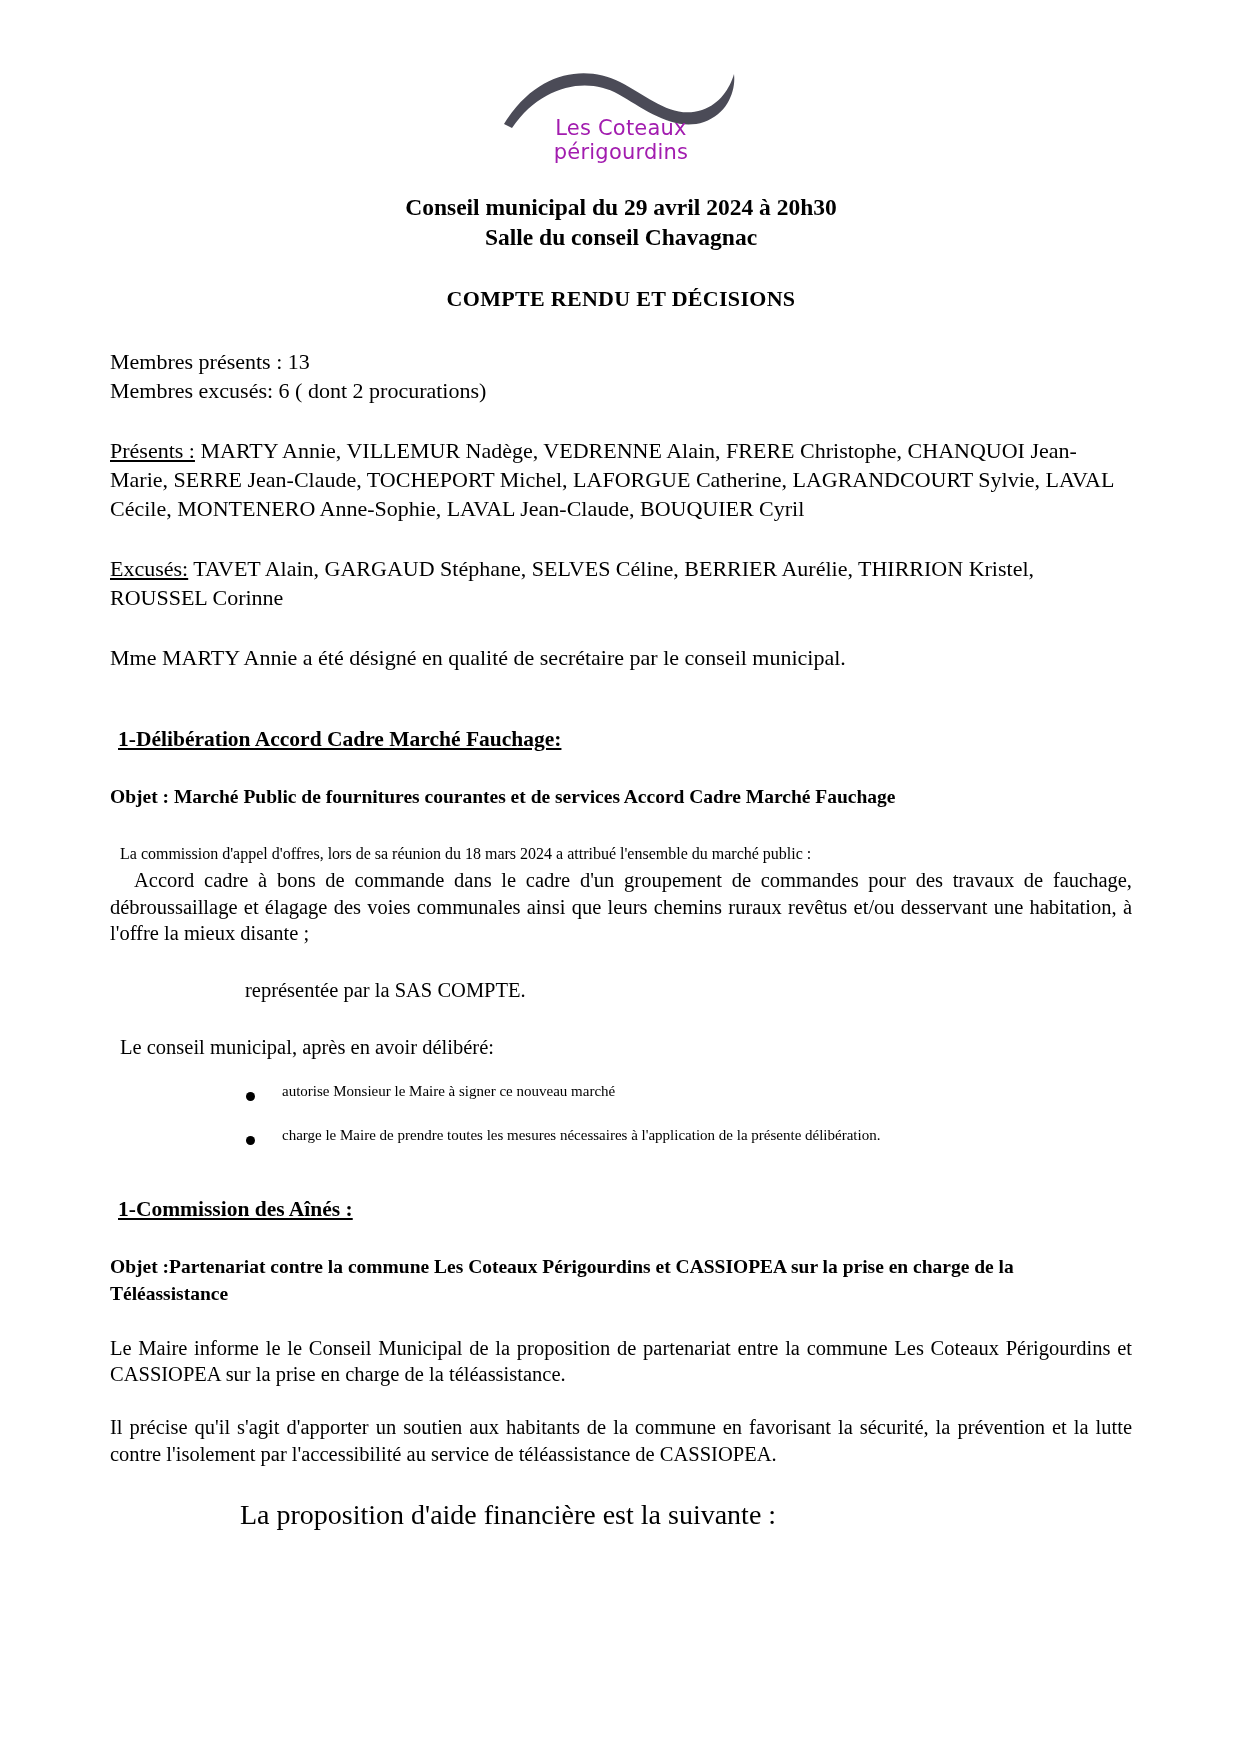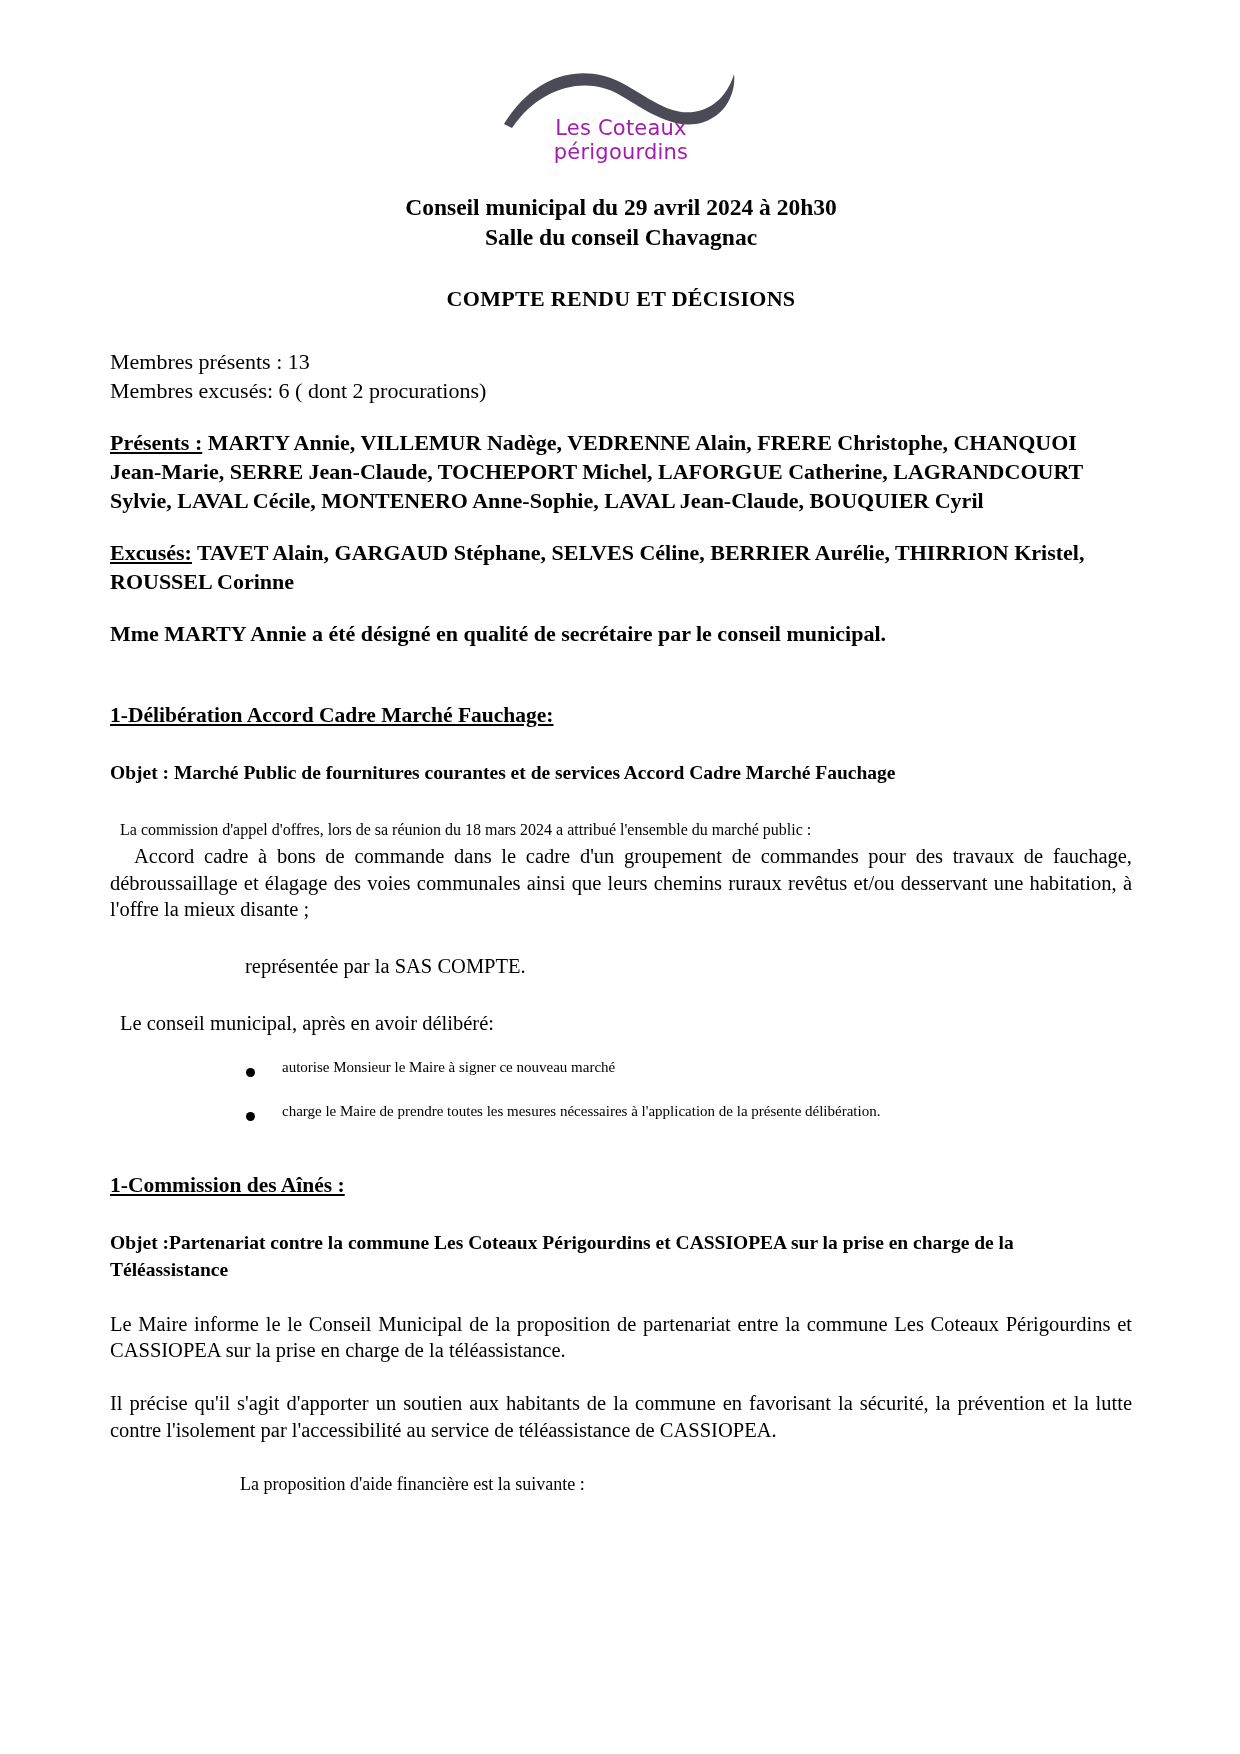--- a/index.html
+++ b/index.html
@@ -69,29 +69,29 @@
     margin: 34px 0 0 0;
   }
 
   
   .para {
     font-size: 22px;
     line-height: 1.3;
     margin: 0;
   }
   .block-gap-lg { margin-top: 36px; }
-  .block-gap-md { margin-top: 24px; font-weight: bold; }
+  .block-gap-md { margin-top: 32px; }
 
   .u { text-decoration: underline; }
 
   .section-head {
     font-weight: bold;
     font-size: 21.5px;
     text-decoration: underline;
-    margin: 0;
+    margin: 8px;
   }
   .objet {
     font-weight: bold;
     font-size: 19.5px;
     line-height: 1.35;
     margin: 0;
   }
   .just {
     text-align: justify;
     text-justify: inter-word;
@@ -172,16 +172,16 @@
       <li>charge le Maire de prendre toutes les mesures nécessaires à l'application de la présente délibération.</li>
     </ul>
   </div>
 
   <div style="margin-top:52px">
     <p class="section-head">1-Commission des Aînés :</p>
     <p class="objet" style="margin-top:32px">Objet :Partenariat contre la commune Les Coteaux Périgourdins et CASSIOPEA sur la prise en charge de la Téléassistance</p>
 
     <p class="para just" style="margin-top:28px; font-size:20.5px">Le Maire  informe le le Conseil Municipal de la proposition de partenariat entre la commune Les Coteaux Périgourdins et CASSIOPEA sur la prise en charge de la téléassistance.</p>
     <p class="para just" style="margin-top:26px; font-size:20.5px">Il précise qu'il s'agit d'apporter un soutien aux habitants de la commune en favorisant la sécurité, la prévention et la lutte contre l'isolement par l'accessibilité au service de téléassistance de  CASSIOPEA.</p>
-    <p class="para center-ish2" style="margin-top:30px; font-size:18px">La proposition d'aide financière est la suivante :</p>
+    <p class="para center-ish2" style="margin-top:30px; font-size:28px">La proposition d'aide financière est la suivante :</p>
   </div>
 
 </div>
 
 </body></html>

